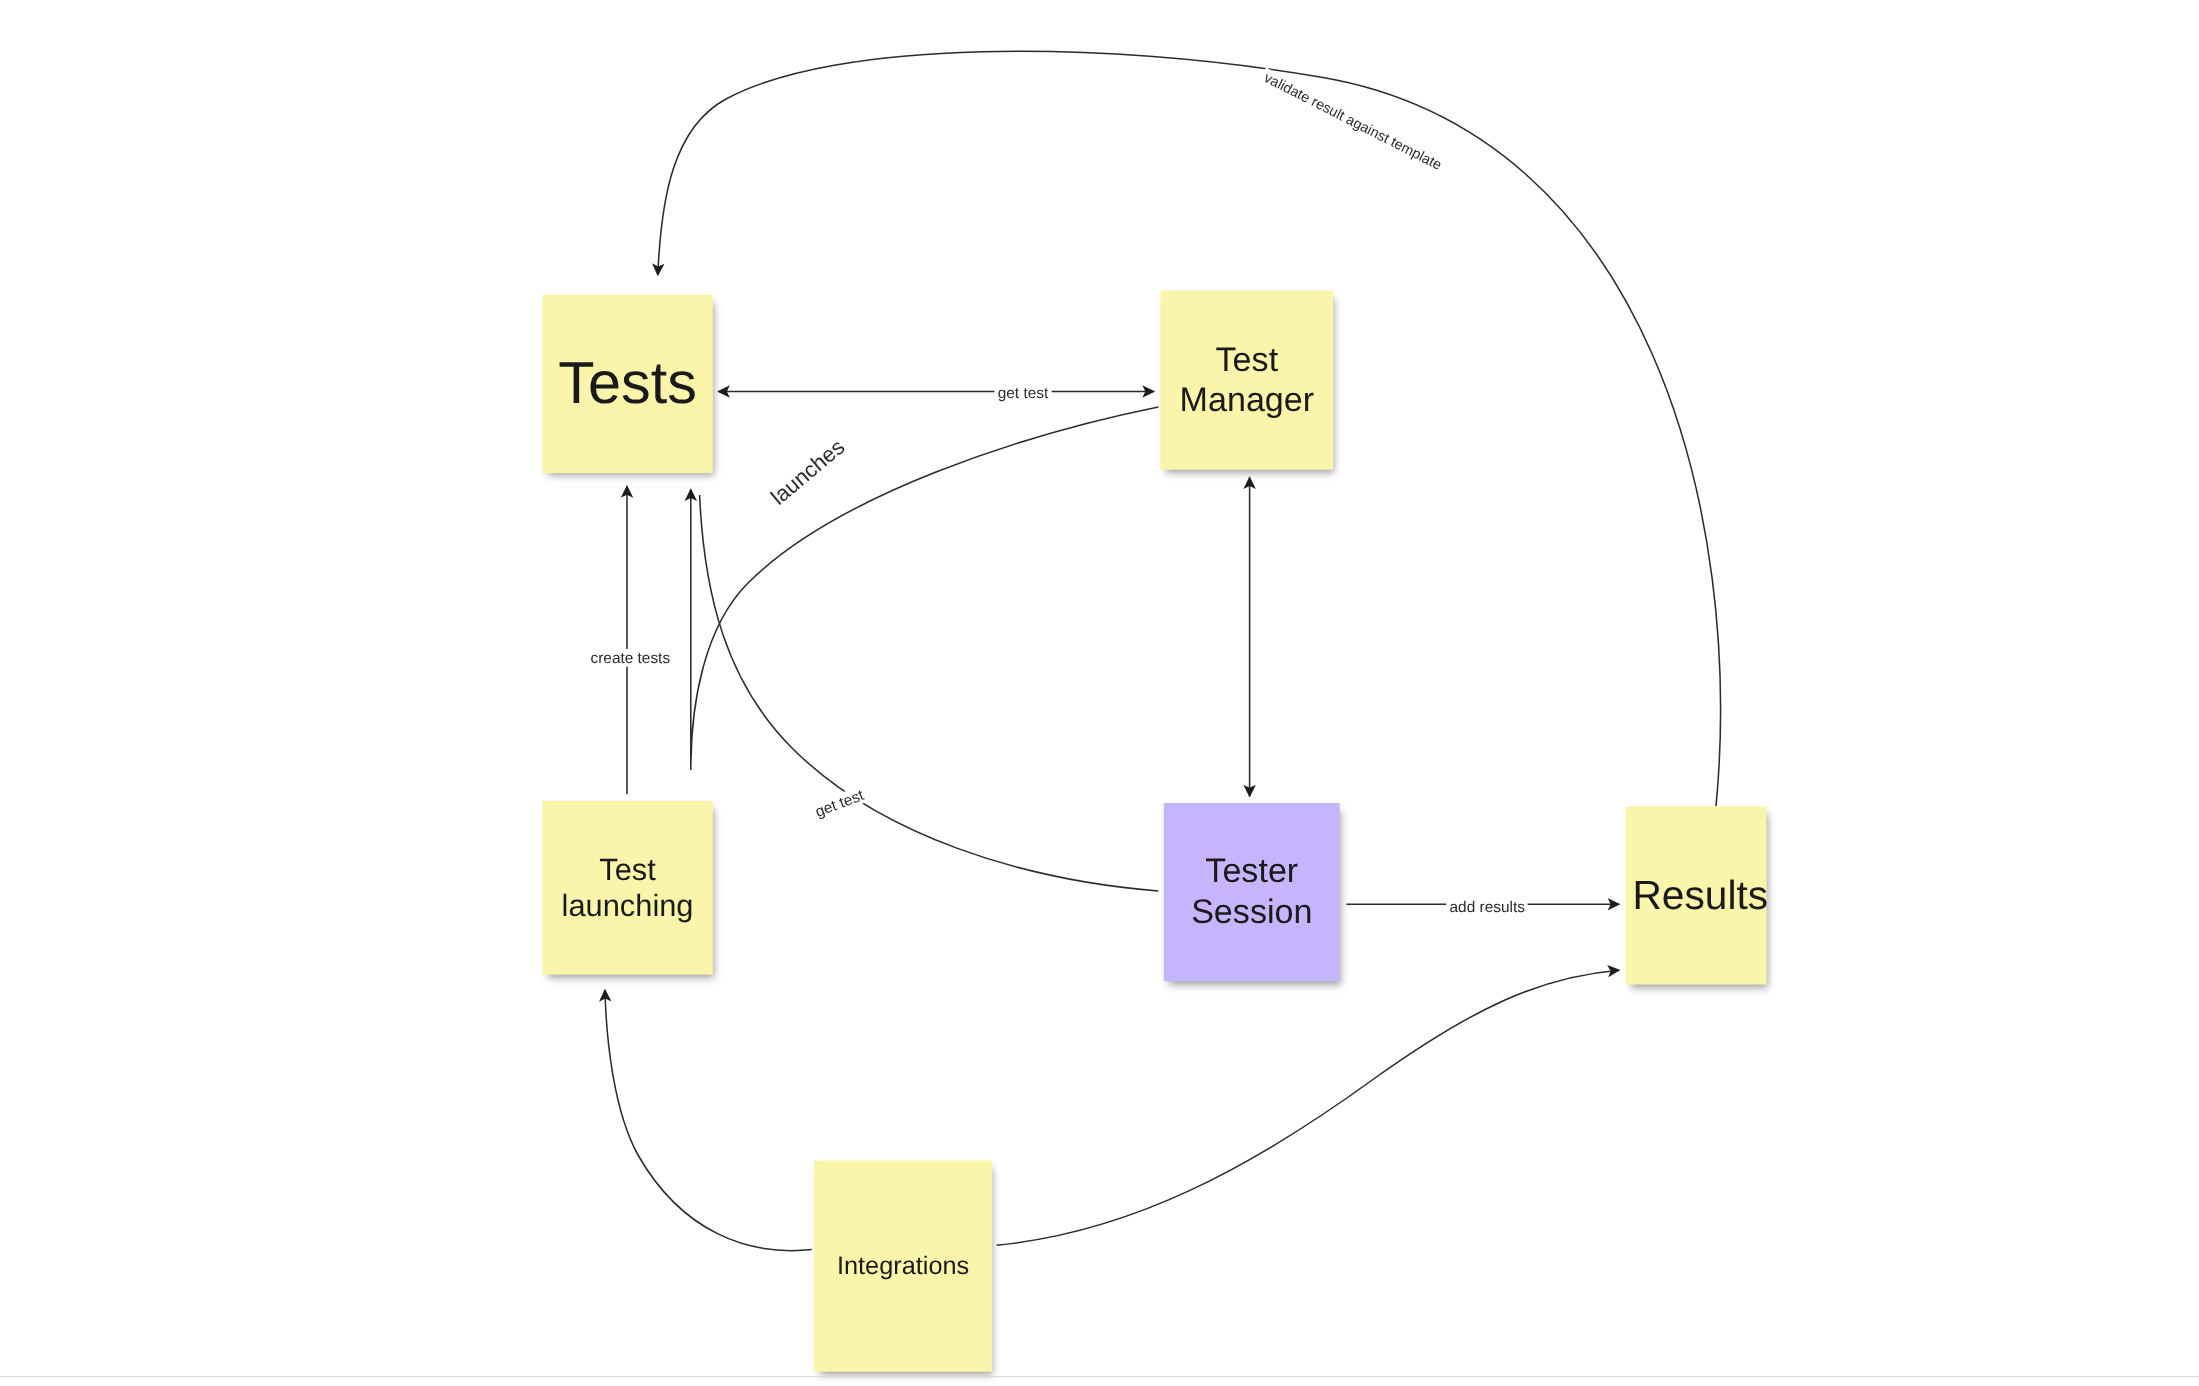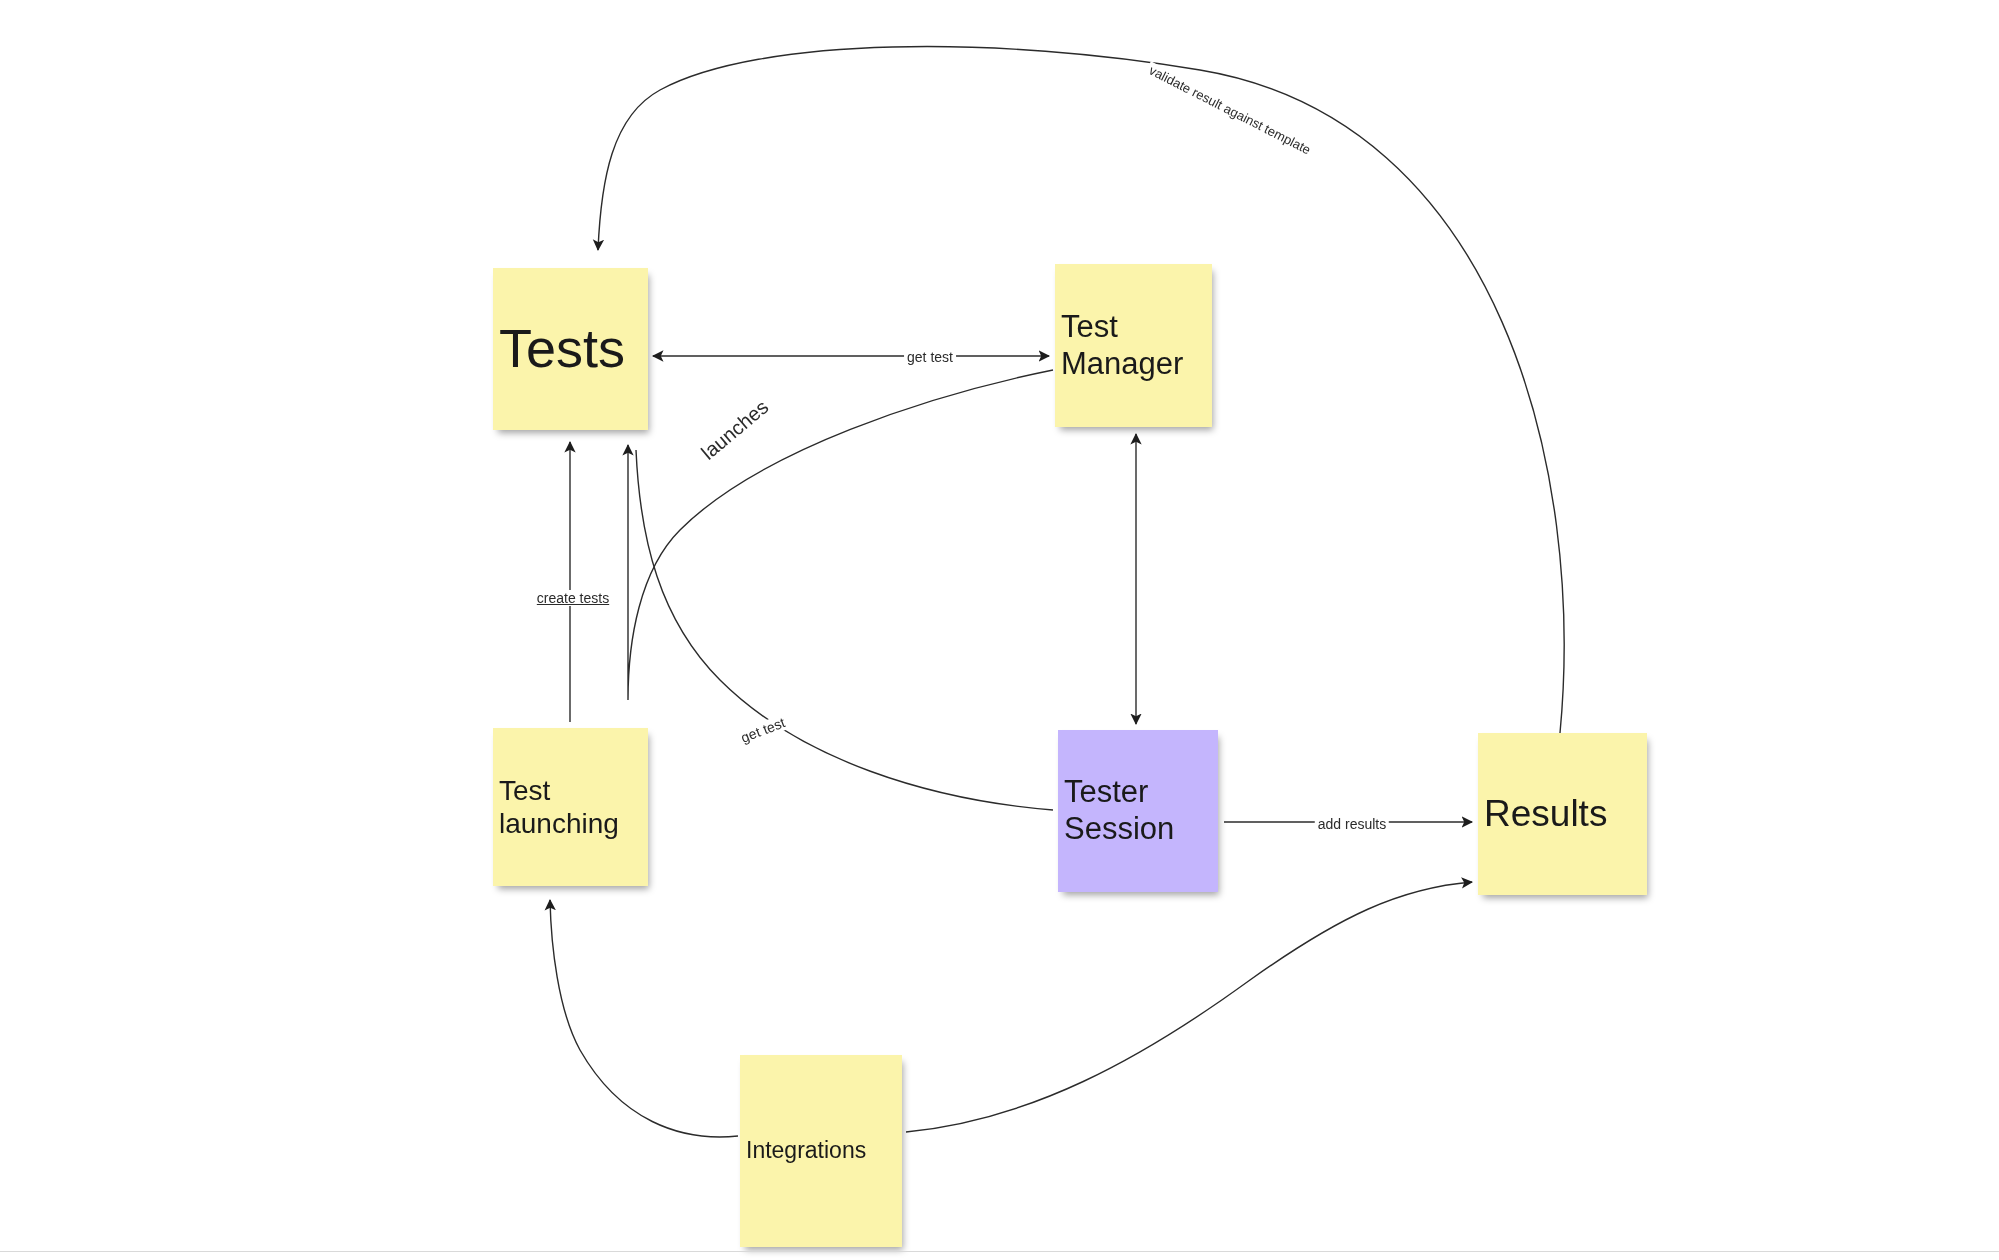--- a/index.html
+++ b/index.html
@@ -30,20 +30,21 @@
     pointer-events: none;
   }
   .sticky {
     position: absolute;
     background: #fbf4ab;
     background-image: linear-gradient(180deg, #faf2a4 0%, #fbf4ad 22%, #fcf6b4 100%);
     box-shadow: 3px 5px 7px -2px rgba(0,0,0,0.36);
     display: flex;
     align-items: center;
     justify-content: center;
+    text-align: center;
     color: #1a1a1a;
     line-height: 1.18;
     box-sizing: border-box;
     padding: 4px 6px;
     user-select: none;
   }
   .sticky .label { display: block; width: 100%; }
   .edge-label {
     position: absolute;
     color: #2b2b2b;
@@ -94,30 +95,30 @@
       </div>
       <div class="sticky" style="left: 1055px; top: 264px; width: 157px; height: 163px; font-size: 31px; background: rgb(251, 244, 171);">
         <span class="label">Test<br>Manager</span>
       </div>
       <div class="sticky" style="left: 493px; top: 728px; width: 155px; height: 158px; font-size: 28px; background: rgb(251, 244, 171);">
         <span class="label">Test<br>launching</span>
       </div>
       <div class="sticky" style="left: 1058px; top: 730px; width: 160px; height: 162px; font-size: 31px; background: #c4b5fd;">
         <span class="label">Tester<br>Session</span>
       </div>
-      <div class="sticky" style="left: 1478px; top: 733px; width: 169px; height: 162px; font-size: 37px; background: rgb(251, 244, 171);">
+      <div class="sticky" style="left: 1478px; top: 733px; width: 128px; height: 162px; font-size: 37px; background: rgb(251, 244, 171);">
         <span class="label">Results</span>
       </div>
       <div class="sticky" style="left: 740px; top: 1055px; width: 162px; height: 192px; font-size: 23px; background: rgb(251, 244, 171);">
         <span class="label">Integrations</span>
       </div>
     </div>
   <div id="labels-group">
       <div class="edge-label" style="font-size: 13px; left: 1230px; top: 110px; transform: translate(-50%, -50%) rotate(27deg);">validate result against template</div>
       <div class="edge-label" style="font-size: 14px; left: 930px; top: 357px; transform: translate(-50%, -50%) rotate(0deg);">get test</div>
-      <div class="edge-label" style="font-size: 14px; left: 573px; top: 598px; transform: translate(-50%, -50%) rotate(0deg); text-decoration: underline;">create tests</div>
+      <div class="edge-label" style="font-size: 14px; left: 573px; top: 598px; transform: translate(-50%, -50%) rotate(0deg);">create tests</div>
       <div class="edge-label" style="font-size: 20px; left: 735px; top: 430px; transform: translate(-50%, -50%) rotate(-40deg);">launches</div>
       <div class="edge-label" style="font-size: 14px; left: 763px; top: 730px; transform: translate(-50%, -50%) rotate(-21deg);">get test</div>
       <div class="edge-label" style="font-size: 14px; left: 1352px; top: 824px; transform: translate(-50%, -50%) rotate(0deg);">add results</div>
     </div>
 
   <div class="bottom-rule" style="top: 1251px;"></div>
 </div>
 
 </body></html>

